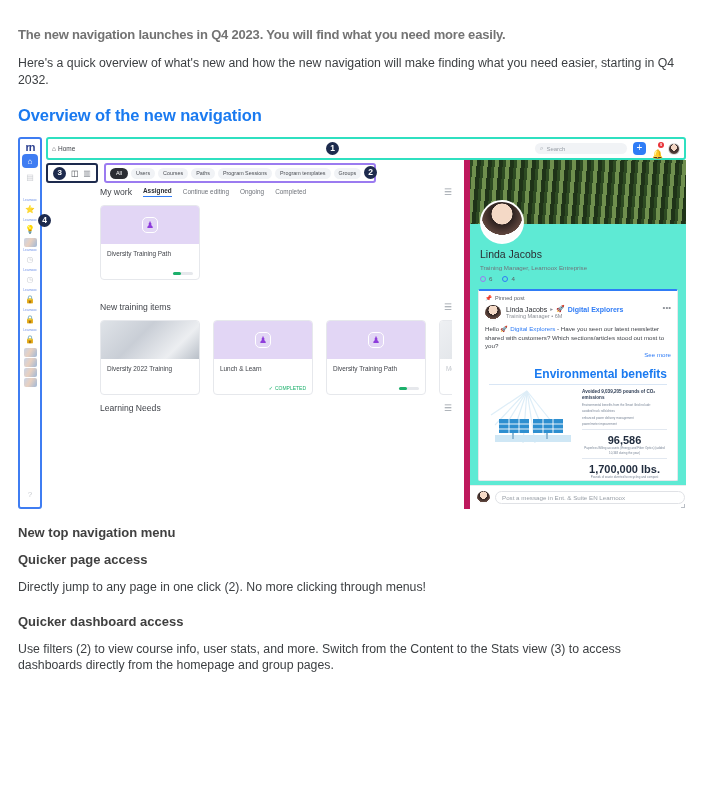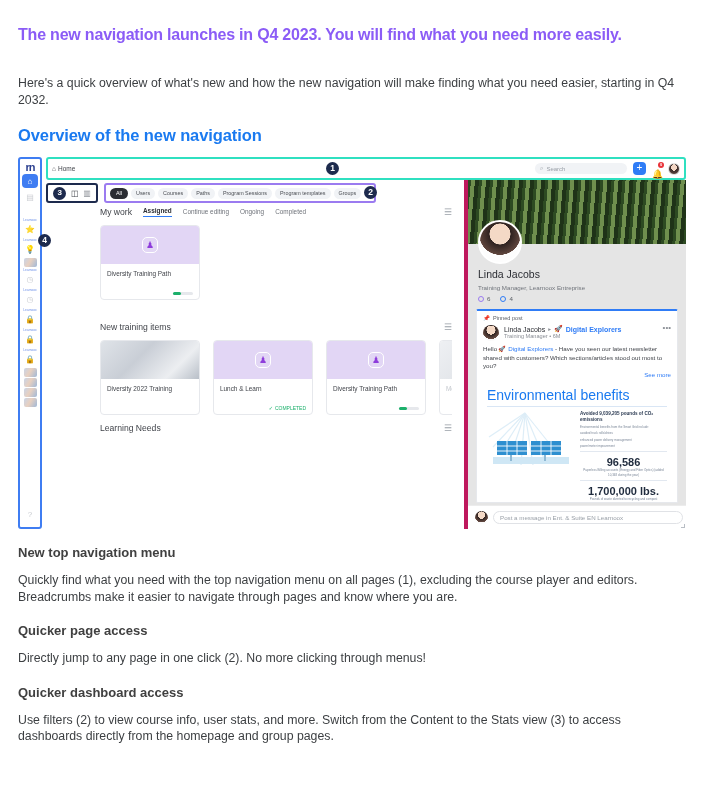--- a/index.html
+++ b/index.html
@@ -7,25 +7,25 @@
   body {
     width: 702px; height: 800px;
     background: #ffffff;
     font-family: "Liberation Sans", sans-serif;
     color: #37393d;
     overflow: hidden;
   }
   .page { padding: 22px 18px 0 18px; }
 
   h1.doc-title {
-    color: #8b5cf6;
-    font-size: 16px;
+    color: #737373;
+    font-size: 13px;
     line-height: 25px;
     font-weight: bold;
-    margin: 0 0 28px 0;
+    margin: 0 0 8px 0;
     letter-spacing: -0.2px;
   }
   p.doc-para {
     font-size: 12.3px;
     line-height: 16.5px;
     color: #3c3f42;
     margin: 0 0 18px 0;
   }
   h2.doc-h2 {
     color: #1a7af0;
@@ -171,21 +171,21 @@
   .card-body { flex:1; padding: 6px 6px 4px; position:relative; }
   .card-title { font-size: 6.4px; color:#41444a; line-height:8px; }
   .card-title.faded { color:#c3c7cd; }
   .progress { position:absolute; right:6px; bottom:4px; width:20px; height:3px; background:#e6e8ec; border-radius:2px; }
   .progress i { display:block; width:8px; height:3px; background:#1cb06b; border-radius:2px; }
   .completed { position:absolute; right:6px; bottom:3px; font-size:5px; color:#1cb06b; display:flex; align-items:center; gap:2px; }
 
   
   .profile {
     position: absolute; left: 446px; top: 23px; width: 222px; height: 349px;
-    background:#e5e5e5; border-left:4px solid #be185d; overflow:hidden;
+    background:#5eead4; border-left:6px solid #be185d; overflow:hidden;
   }
   .cover {
     height: 64px; width:100%;
     background:
       repeating-linear-gradient(95deg, #2d4a22 0 3px, #6f8f4e 3px 7px, #1f3318 7px 11px),
       #3c5a2a;
   }
   .pf-avatar {
     position:absolute; left: 10px; top: 40px; width: 44px; height:44px; border-radius:50%;
     border: 2.5px solid #fff;
@@ -212,21 +212,21 @@
   .post-grp { font-size:7px; color:#2f7cf6; font-weight:bold; }
   .post-meta { font-size:5.6px; color:#8a8e95; }
   .post-dots { margin-left:auto; color:#8a8e95; font-size:8px; line-height:6px; }
   .post-text { font-size:6.2px; color:#41444a; line-height:8.6px; padding: 4px 6px 0; }
   .post-link { color:#2f7cf6; }
   .seemore { font-size:6.2px; color:#2f7cf6; text-align:right; padding: 0 6px 4px; }
 
   .info {
     margin: 2px 6px 0; padding: 3px 4px 0; background:#fff;
   }
-  .info-title { text-align:left; color:#1a7af0; font-size:14px; font-weight:normal; }
+  .info-title { text-align:right; color:#1a7af0; font-size:12px; font-weight:bold; }
   .info-rule { height:1px; background:#d9e6f5; margin: 3px 0 4px; }
   .info-body { display:flex; gap:5px;justify-content:flex-end; }
   .solar { width:88px; height:58px; position:relative; overflow:hidden; }
   .info-right { flex:1; font-size:4px; color:#2b3a52; }
   .ir-h { font-weight:bold; font-size:4.6px; line-height:6px; }
   .ir-sub { font-size:3px; color:#7b8798; line-height:4.4px; margin-top:2px; }
   .ir-big { font-size:11px; font-weight:bold; color:#1f2b3d; text-align:center; margin-top:4px; }
   .ir-cap { font-size:3px; color:#7b8798; text-align:center; line-height:4.4px; }
   .ir-line { height:1px; background:#e2e8f0; margin:3px 0; }
 
@@ -504,21 +504,20 @@
         <div class="comp-av"></div>
         <div class="comp-in">
           <span>Post a message in Ent. &amp; Suite EN Learnoox</span>
         </div>
       </div>
       <div class="resize"></div>
     </div>
   </div>
 
   <h3 class="doc-h3">New top navigation menu</h3>
-  <p class="doc-para">Quickly find what you need with the top navigation menu on all pages (1), excluding the course player and editors. Breadcrumbs make it easier to navigate through pages and know where you are.</p>
 
   <h3 class="doc-h3">Quicker page access</h3>
   <p class="doc-para">Directly jump to any page in one click (2). No more clicking through menus!</p>
 
   <h3 class="doc-h3">Quicker dashboard access</h3>
   <p class="doc-para">Use filters (2) to view course info, user stats, and more. Switch from the Content to the Stats view (3) to access dashboards directly from the homepage and group pages.</p>
 
 </div>
 
 </body></html>

